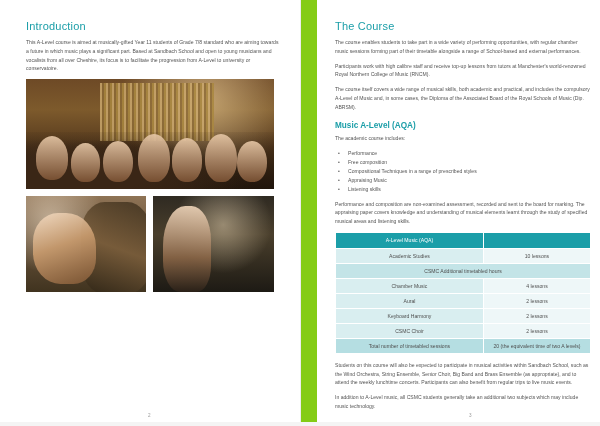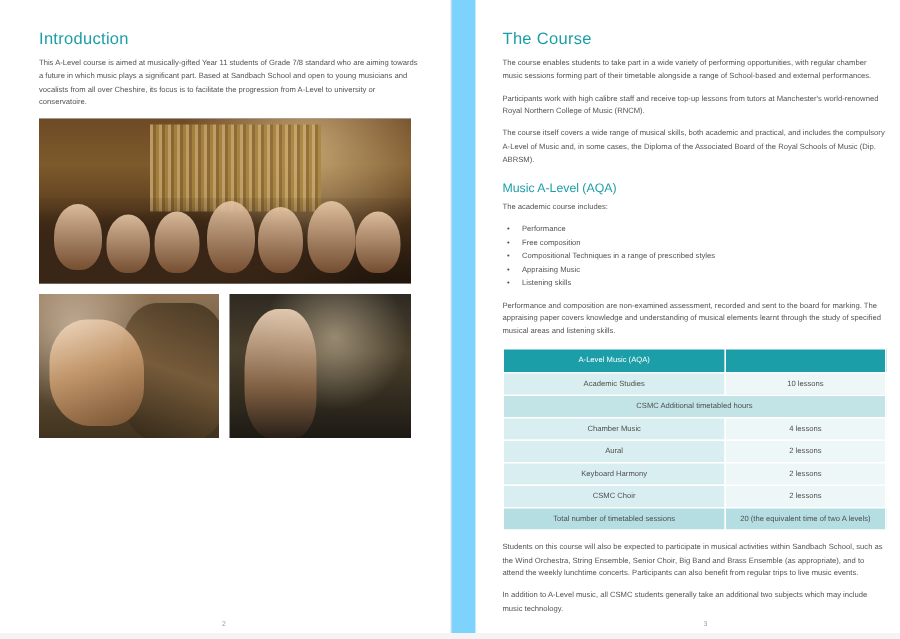--- a/index.html
+++ b/index.html
@@ -11,21 +11,21 @@
     width: 600px;
     height: 426px;
     font-family: "Liberation Sans", sans-serif;
     color: #4a4a4a;
     overflow: hidden;
   }
   .spread {
     position: relative;
     width: 600px;
     height: 426px;
-    background: #7dd3fc;
+    background: #84cc16;
     box-sizing: border-box;
   }
   .page {
     position: absolute;
     top: 0;
     height: 426px;
     box-sizing: border-box;
     background: #ffffff;
   }
   .page-left {
@@ -48,21 +48,21 @@
   }
   h1.section-title {
     font-size: 11px;
     font-weight: normal;
     color: #1b9ea8;
     margin: 0 0 6px 0;
     letter-spacing: 0.2px;
   }
   h2.sub-title {
     font-size: 8.2px;
-    font-weight: normal;
+    font-weight: bold;
     color: #1b9ea8;
     margin: 10px 0 4px 0;
   }
   p.body {
     font-size: 5.1px;
     line-height: 1.72;
     margin: 0 0 6px 0;
     color: #545454;
     text-align: left;
   }

